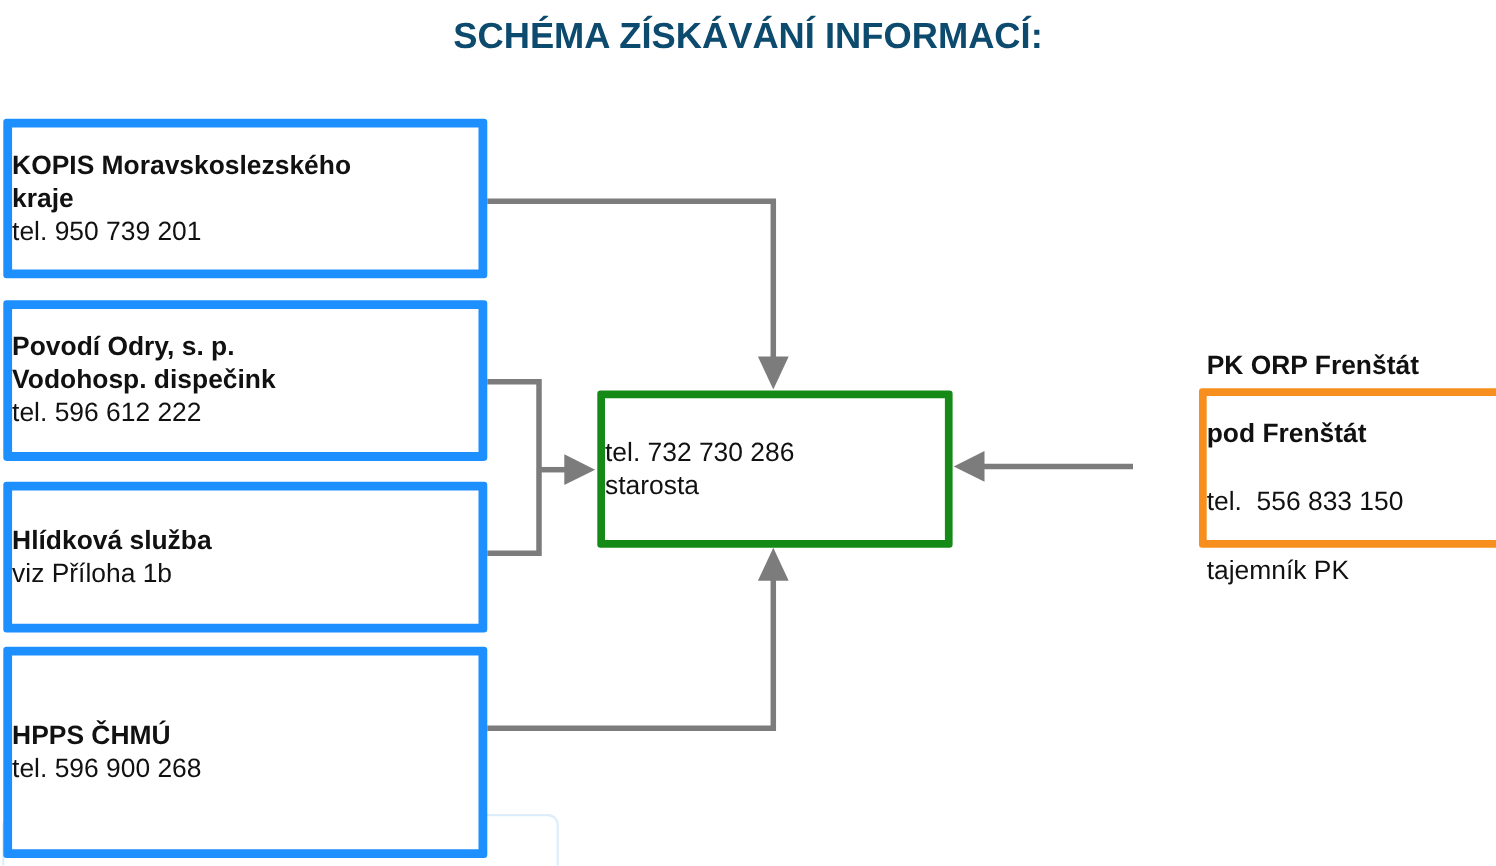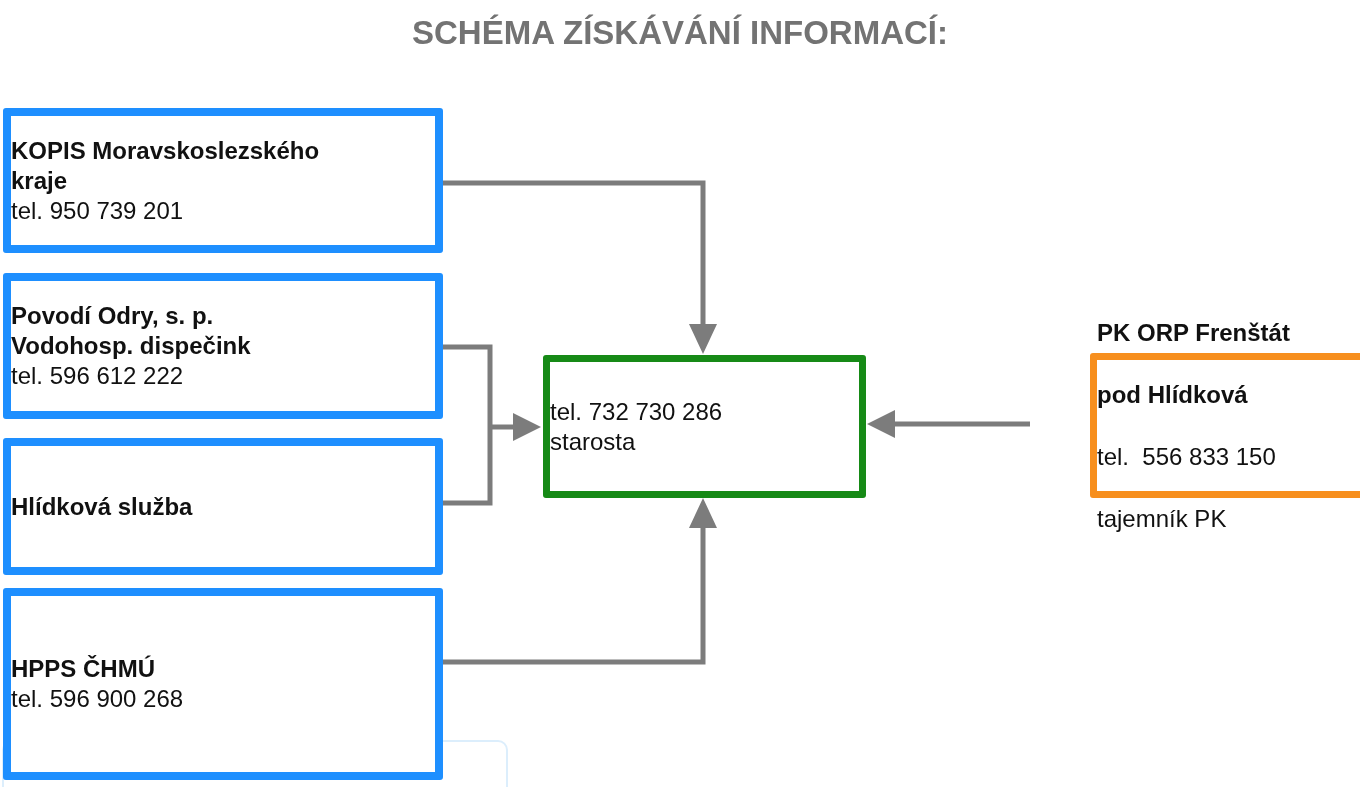--- a/index.html
+++ b/index.html
@@ -14,21 +14,21 @@
   }
   .page-title {
     position: absolute;
     top: 14px;
     left: 0;
     width: 100%;
     margin: 0;
     text-align: center;
     font-size: 33px;
     font-weight: 700;
-    color: #737373;
+    color: #0c4a6e;
     letter-spacing: 0px;
   }
   .node {
     position: absolute;
     box-sizing: border-box;
     background: #ffffff;
     display: flex;
     flex-direction: column;
     align-items: flex-start;
     justify-content: center;
@@ -115,32 +115,33 @@
   </div>
 
   <div class="node blue node-povodi">
     <div class="line bold">Povodí Odry, s. p.</div>
     <div class="line bold">Vodohosp. dispečink</div>
     <div class="line">tel. 596 612 222</div>
   </div>
 
   <div class="node blue node-hlidkova">
     <div class="line bold">Hlídková služba</div>
+    <div class="line">viz Příloha 1b</div>
   </div>
 
   <div class="node blue node-hpps">
     <div class="line bold">HPPS ČHMÚ</div>
     <div class="line">tel. 596 900 268</div>
   </div>
 
   <div class="node green node-pk-obec">
     <div class="line">tel. 732 730 286</div>
     <div class="line">starosta</div>
   </div>
 
   <div class="node orange node-pk-orp">
     <div class="line bold">PK ORP Frenštát</div>
-    <div class="line bold">pod Hlídková</div>
+    <div class="line bold">pod Frenštát</div>
     <div class="line">tel.  556 833 150</div>
     <div class="line">tajemník PK</div>
   </div>
 
 </div>
 
 </body></html>

